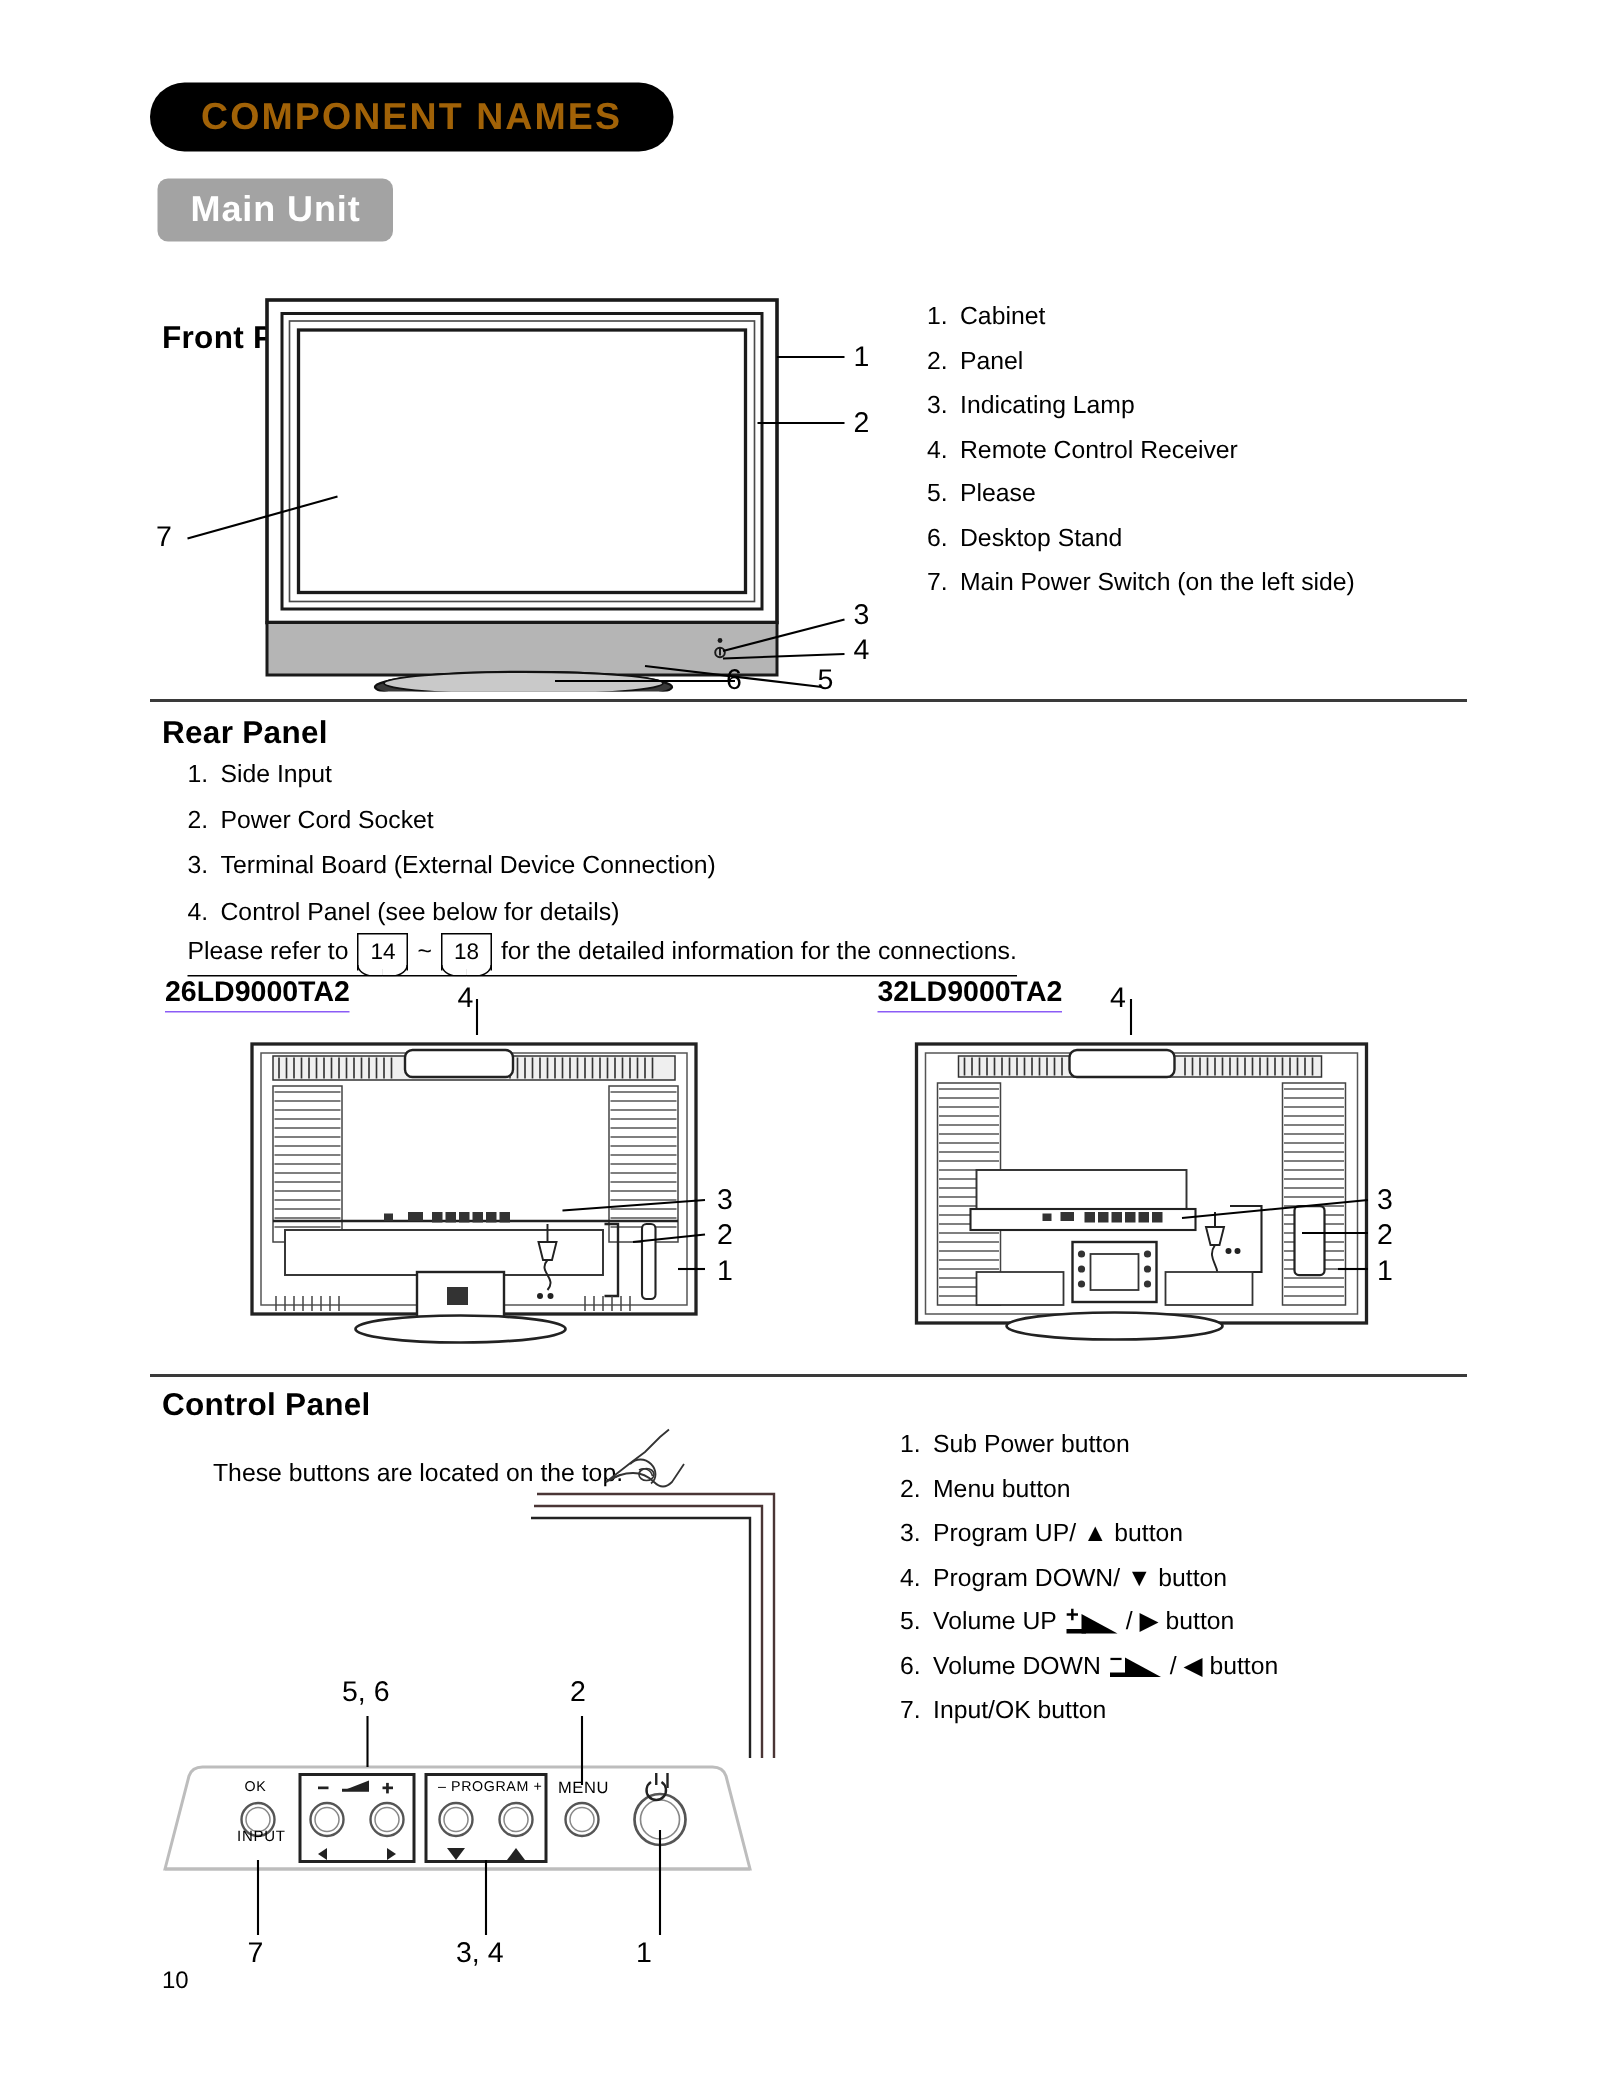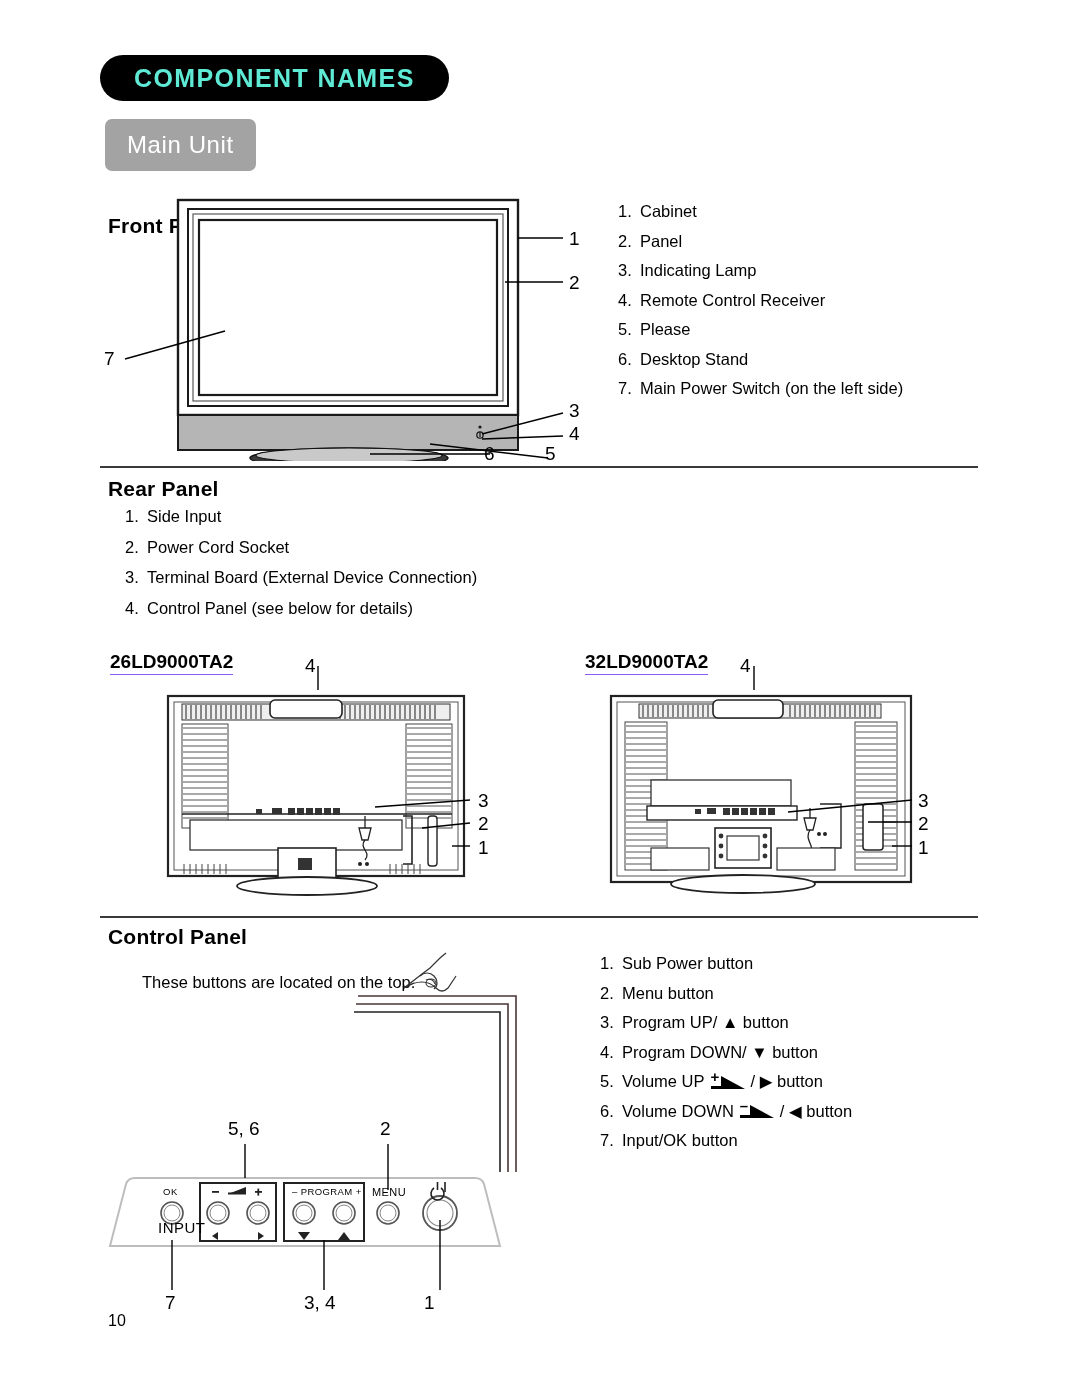--- a/index.html
+++ b/index.html
@@ -9,32 +9,32 @@
     background:#ffffff; color:#000000;
     font-family:"Liberation Sans", sans-serif;
     overflow:hidden;
   }
   .page { position:absolute; inset:0; }
 
   
   .chapter-pill{
     position:absolute; left:100px; top:55px;
     height:46px; padding:0 34px;
-    background:#000; color:#5eead4;
+    background:#000; color:#a16207;
     border-radius:23px;
     display:flex; align-items:center;
     font-size:25px; font-weight:bold; letter-spacing:1.4px;
   }
   .subsec-badge{
     position:absolute; left:105px; top:119px;
-    height:52px; padding:0 22px;
+    height:42px; padding:0 22px;
     background:#a3a3a3; color:#fff;
     border-radius:7px;
     display:flex; align-items:center;
-    font-size:24px; font-weight:normal; letter-spacing:.6px;
+    font-size:24px; font-weight:bold; letter-spacing:.6px;
   }
 
   .sec-head{
     position:absolute; font-size:21px; font-weight:bold;
     letter-spacing:.2px;
   }
   .hr{
     position:absolute; left:100px; width:878px; height:0;
     border-top:2.5px solid #3a3a3a;
   }
@@ -203,20 +203,35 @@
     <div class="li" style="margin-bottom:14px">
         <span class="idx">3.</span>
         <span class="txt">Terminal Board (External Device Connection)</span>
       </div>
     <div class="li" style="margin-bottom:14px">
         <span class="idx">4.</span>
         <span class="txt">Control Panel (see below for details)</span>
       </div>
   </div>
 
+  <div class="refer">
+    <span>Please refer to</span>
+    <span class="bookbox">
+      <span class="bk">14</span>
+      <span class="curveL"></span>
+      <span class="curveR"></span>
+    </span>
+    <span>~</span>
+    <span class="bookbox">
+      <span class="bk">18</span>
+      <span class="curveL"></span>
+      <span class="curveR"></span>
+    </span>
+    <span>for the detailed information for the connections.</span>
+  </div>
 
   <div class="modelname" style="left:110px; top:651px;">26LD9000TA2</div>
   <svg class="fig" style="left:160px; top:688px;" width="320" height="220" viewBox="0 0 320 220">
     <rect x="8" y="8" width="296" height="180" fill="#ffffff" stroke="#222" stroke-width="2.2"></rect>
     <rect x="14" y="14" width="284" height="168" fill="#ffffff" stroke="#555" stroke-width="1"></rect>
 
     <rect x="22" y="16" width="268" height="16" fill="#efefef" stroke="#333" stroke-width="1"></rect>
     <g stroke="#333" stroke-width="1.1">
       <line x1="26" y1="17" x2="26" y2="31"></line>
         <line x1="31" y1="17" x2="31" y2="31"></line>
@@ -549,21 +564,21 @@
 
     <circle cx="340" cy="45" r="17" fill="#fff" stroke="#555" stroke-width="1.8"></circle>
     <circle cx="340" cy="45" r="13" fill="#fff" stroke="#888" stroke-width="1.1"></circle>
 
     <path d="M334,20 a6.5,6.5 0 1,0 7,0" fill="none" stroke="#222" stroke-width="1.6"></path>
     <line x1="337.5" y1="14" x2="337.5" y2="22" stroke="#222" stroke-width="1.6"></line>
     <line x1="345" y1="14" x2="345" y2="24" stroke="#222" stroke-width="1.6"></line>
   </svg>
 
   <div style="position:absolute; left:163px; top:1186px; font-size:9.5px; letter-spacing:.5px;">OK</div>
-  <div style="position:absolute; left:158px; top:1219px; font-size:15px; letter-spacing:.5px;">INPUT</div>
+  <div style="position:absolute; left:158px; top:1219px; font-size:10px; letter-spacing:.5px;">INPUT</div>
   <div style="position:absolute; left:292px; top:1186px; font-size:9.5px; letter-spacing:.4px;">– PROGRAM +</div>
   <div style="position:absolute; left:372px; top:1186px; font-size:11px; letter-spacing:.4px;">MENU</div>
 
   <svg class="fig" style="left:100px; top:1130px;" width="430" height="175" viewBox="0 0 430 175">
     <line x1="145" y1="14" x2="145" y2="48" stroke="#000" stroke-width="1.4"></line>
     <line x1="288" y1="14" x2="288" y2="60" stroke="#000" stroke-width="1.4"></line>
     <line x1="72" y1="110" x2="72" y2="160" stroke="#000" stroke-width="1.4"></line>
     <line x1="224" y1="110" x2="224" y2="160" stroke="#000" stroke-width="1.4"></line>
     <line x1="340" y1="90" x2="340" y2="160" stroke="#000" stroke-width="1.4"></line>
   </svg>

